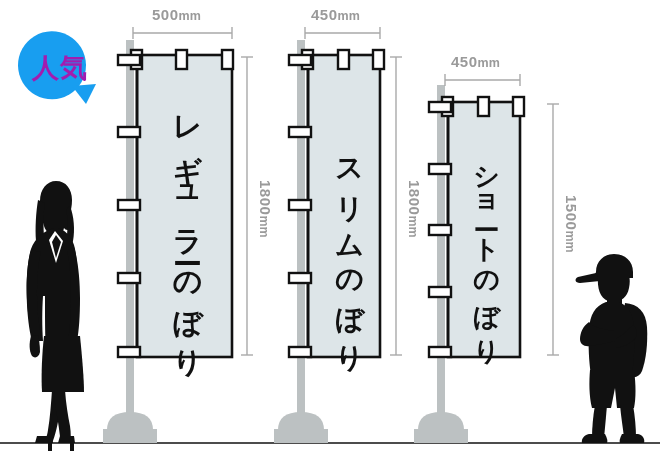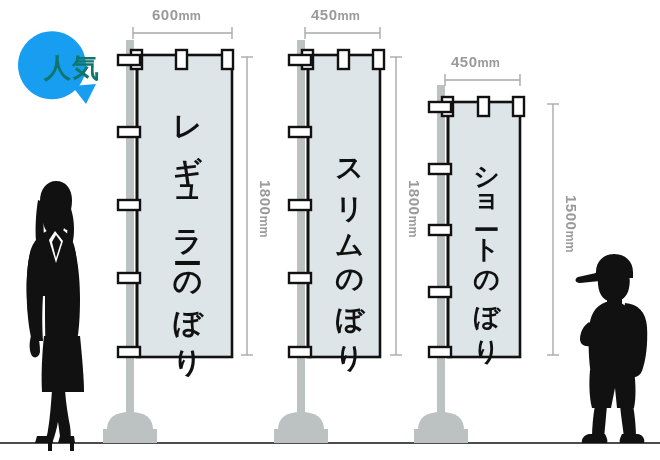--- a/index.html
+++ b/index.html
@@ -29,27 +29,26 @@
     position:absolute;
     color:#111111;
     font-weight:bold;
     white-space:nowrap;
     writing-mode:vertical-rl;
     text-orientation:upright;
     font-family:"DejaVu Sans","Liberation Sans",sans-serif;
   }
   #badge-text{
     position:absolute;
-    color:#0f766e;
+    color:#a21caf;
     font-weight:bold;
     font-size:27px;
     letter-spacing:1px;
     font-family:"DejaVu Sans","Liberation Sans",sans-serif;
     white-space:nowrap;
-    margin-left:12px;
   }
 </style>
 </head>
 <body>
 
 <div id="stage">
 
   <svg width="660" height="460" viewBox="0 0 660 460">
 
     <g>
@@ -265,21 +264,21 @@
       <path d="M620 405 C621 417 623 428 624 438 L636 438 C636 428 635 416 633 405 Z"></path>
 
       <path d="M589 434 L605 434 C607 438 608 441 607 443 L582 443 C581 439 584 435 589 434 Z"></path>
       <path d="M622 434 L638 434 C643 435 645 439 644 443 L620 443 C619 441 620 438 622 434 Z"></path>
     </g>
 
   </svg>
 
   <div id="badge-text" style="left:32px;top:50px;">人気</div>
 
-  <div class="dim-label" style="left:152px;top:6px;"><span>600</span><span class="unit">mm</span></div>
+  <div class="dim-label" style="left:152px;top:6px;"><span>500</span><span class="unit">mm</span></div>
 
   <div class="dim-label" style="left:311px;top:6px;"><span>450</span><span class="unit">mm</span></div>
 
   <div class="dim-label" style="left:451px;top:53px;"><span>450</span><span class="unit">mm</span></div>
 
   <div class="dim-label vert" style="left:274px;top:180px;"><span>1800</span><span class="unit">mm</span></div>
 
   <div class="dim-label vert" style="left:423px;top:180px;"><span>1800</span><span class="unit">mm</span></div>
 
   <div class="dim-label vert" style="left:580px;top:195px;"><span>1500</span><span class="unit">mm</span></div>

